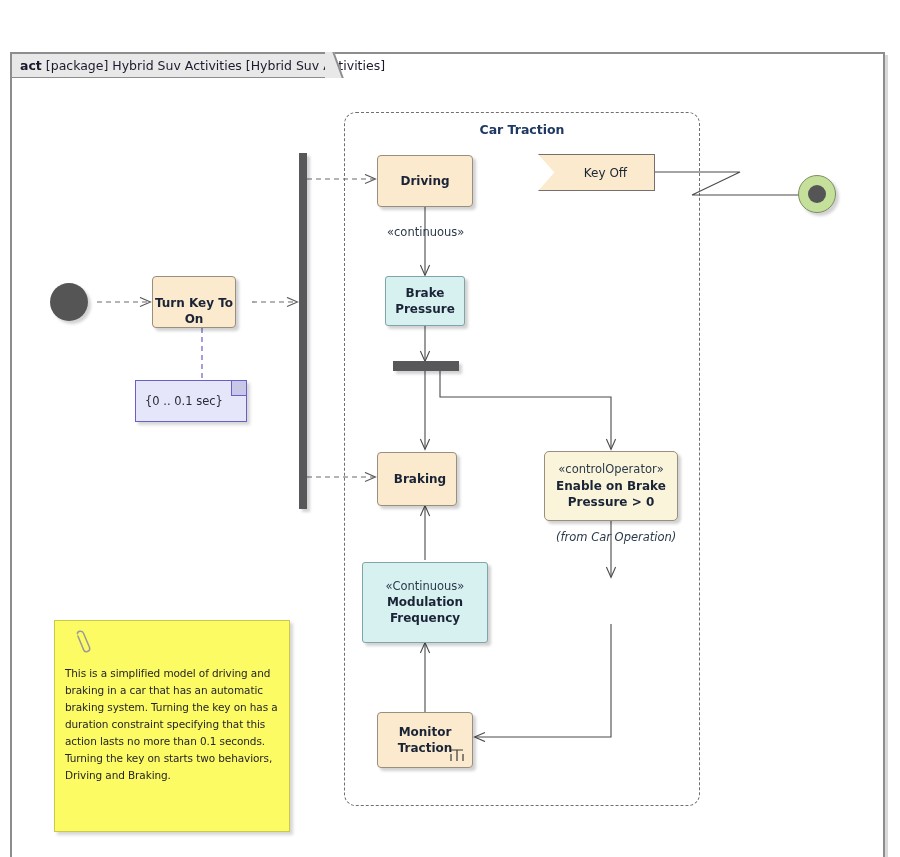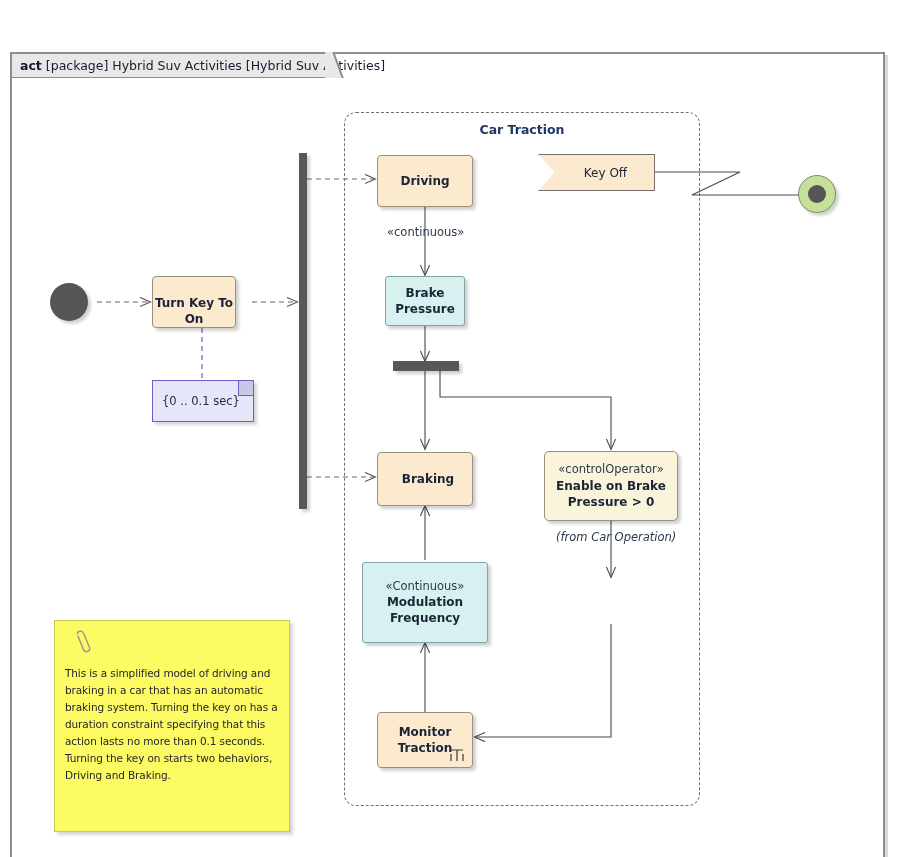--- a/index.html
+++ b/index.html
@@ -133,41 +133,41 @@
 
     <polyline points="655,132 740,132 692,155 820,155" fill="none" stroke="#4a4a4a" stroke-width="1.1" marker-end="url(#oarrow)"></polyline>
   </svg>
 
   <div class="initial" style="left:50px;top:243px;width:38px;height:38px;"></div>
 
   <div class="node action" style="left:152px;top:236px;width:84px;height:52px;justify-content:flex-end;">
     <span>Turn Key To On</span>
   </div>
 
-  <div class="note-purple" style="left:152px;top:340px;width:102px;height:42px;">
+  <div class="note-purple" style="left:135px;top:340px;width:112px;height:42px;">
     <span>{0 .. 0.1 sec}</span>
     <span class="fold"></span>
   </div>
 
   <div class="bar" style="left:299px;top:113px;width:8px;height:356px;"></div>
 
   <div class="node action" style="left:377px;top:115px;width:96px;height:52px;">
     <span>Driving</span>
   </div>
 
   <div class="edge-label" style="left:387px;top:185px;">«continuous»</div>
 
   <div class="node objnode" style="left:385px;top:236px;width:80px;height:50px;">
     <span>Brake</span>
     <span>Pressure</span>
   </div>
 
   <div class="bar" style="left:393px;top:321px;width:66px;height:10px;"></div>
 
-  <div class="node action" style="left:377px;top:412px;width:96px;height:54px;padding-left:6px;">
+  <div class="node action" style="left:377px;top:412px;width:80px;height:54px;padding-left:6px;">
     <span>Braking</span>
   </div>
 
   <div class="node objnode" style="left:362px;top:522px;width:126px;height:81px;">
     <span class="stereo">«Continuous»</span>
     <span>Modulation Frequency</span>
   </div>
 
   <div class="node action" style="left:377px;top:672px;width:96px;height:56px;">
     <span>Monitor</span>

